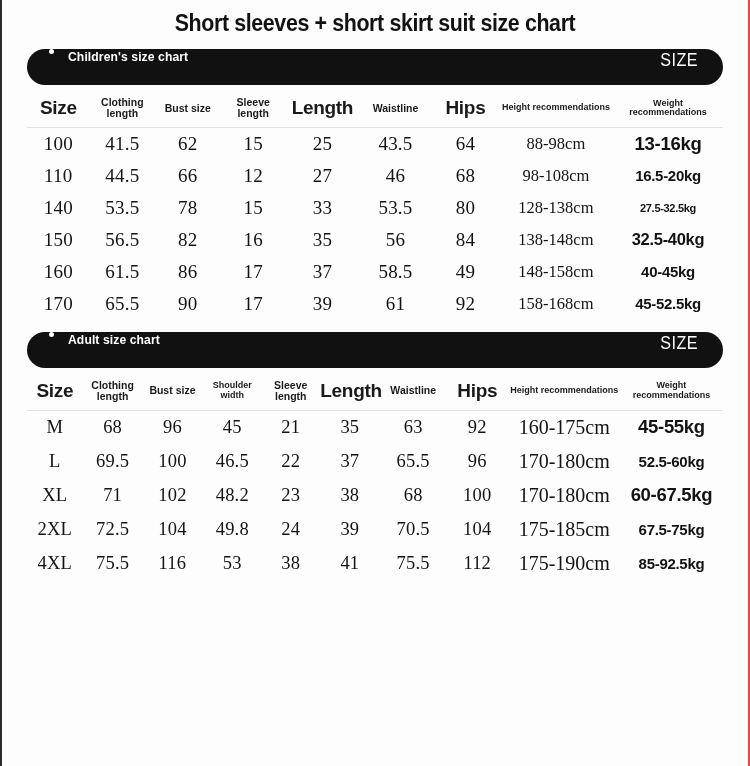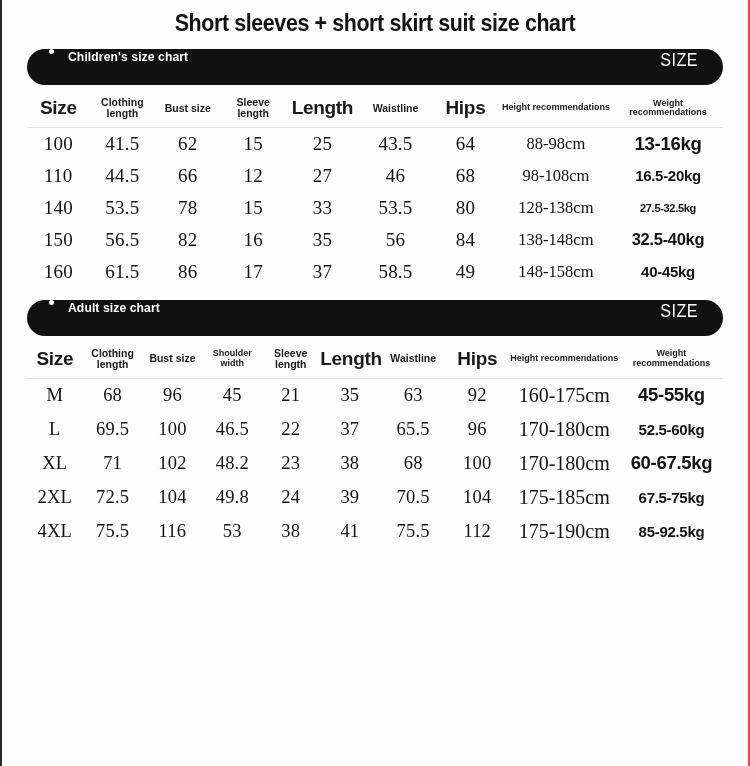--- a/index.html
+++ b/index.html
@@ -253,20 +253,31 @@
         <tr class="data-row">
           <td class="cell-num">160</td>
           <td class="cell-num">61.5</td>
           <td class="cell-num">86</td>
           <td class="cell-num">17</td>
           <td class="cell-num">37</td>
           <td class="cell-num">58.5</td>
           <td class="cell-num">49</td>
           <td class="cell-height">148-158cm</td>
           <td class="cell-weight w-md">40-45kg</td>
+        </tr>
+        <tr class="data-row">
+          <td class="cell-num">170</td>
+          <td class="cell-num">65.5</td>
+          <td class="cell-num">90</td>
+          <td class="cell-num">17</td>
+          <td class="cell-num">39</td>
+          <td class="cell-num">61</td>
+          <td class="cell-num">92</td>
+          <td class="cell-height">158-168cm</td>
+          <td class="cell-weight w-md">45-52.5kg</td>
         </tr>
       </tbody>
   </table>
 
   <div class="section-pill">
     <span class="pill-dot"></span>
     <span class="pill-label">Adult size chart</span>
     <span class="pill-size">SIZE</span>
   </div>
 

